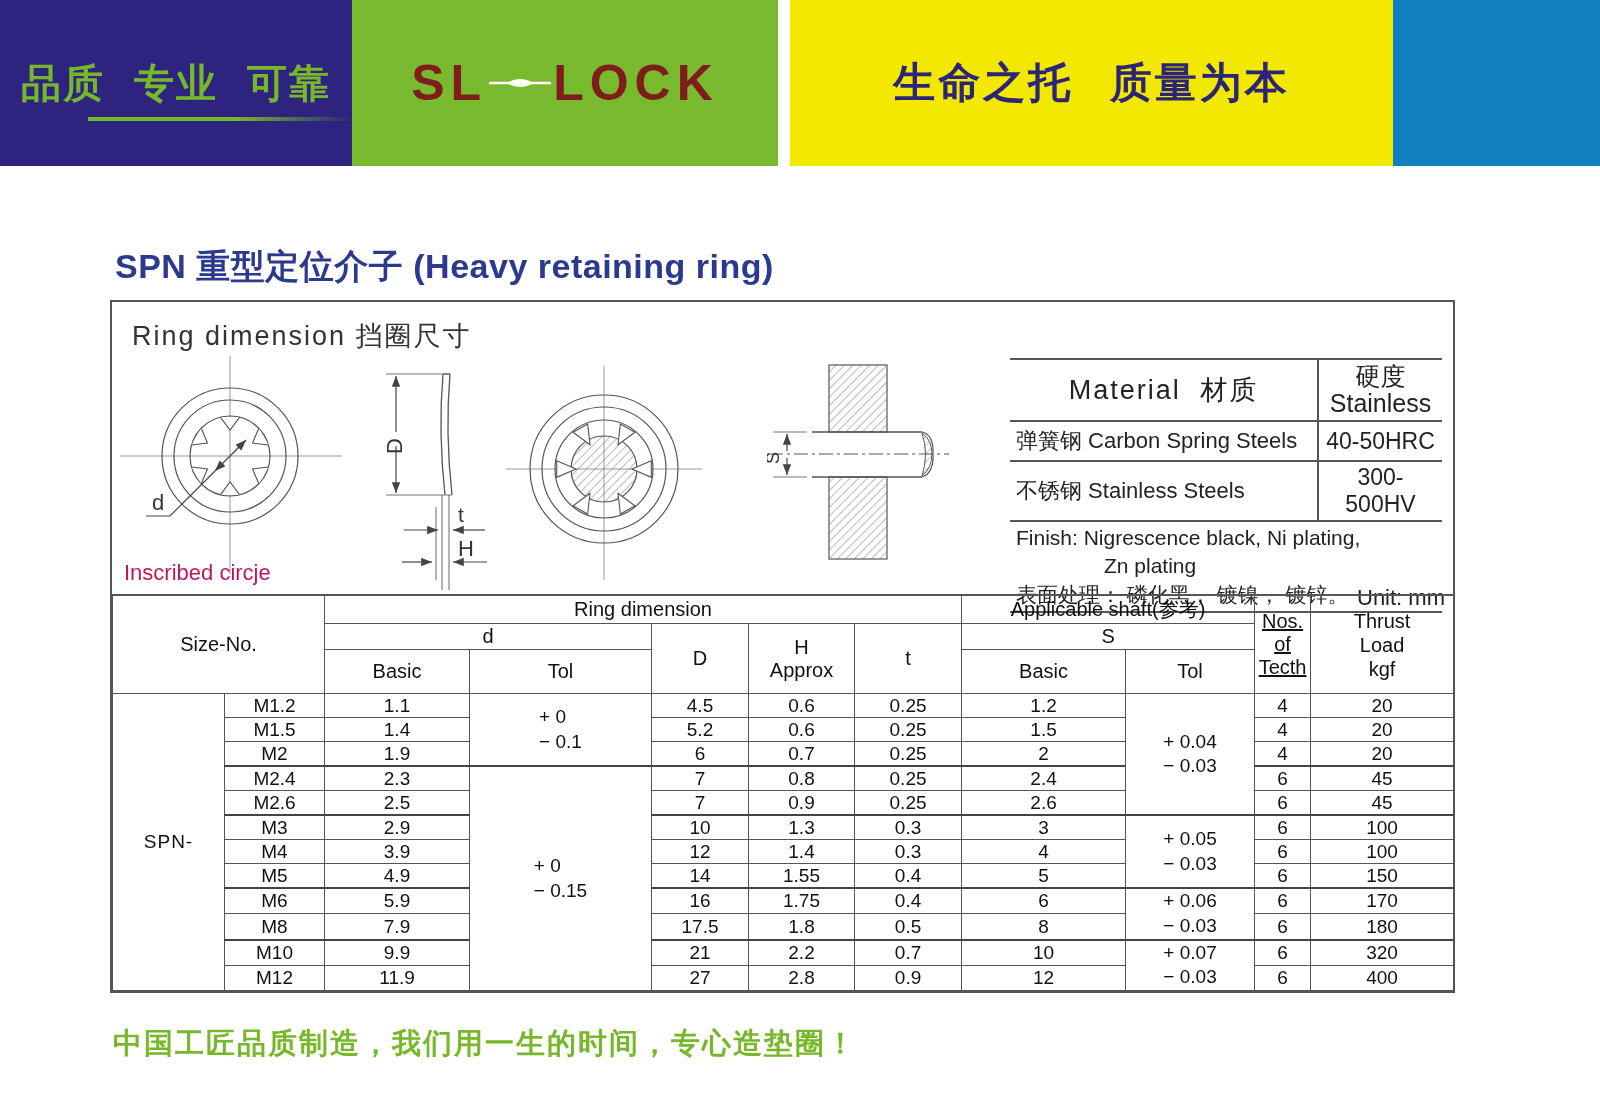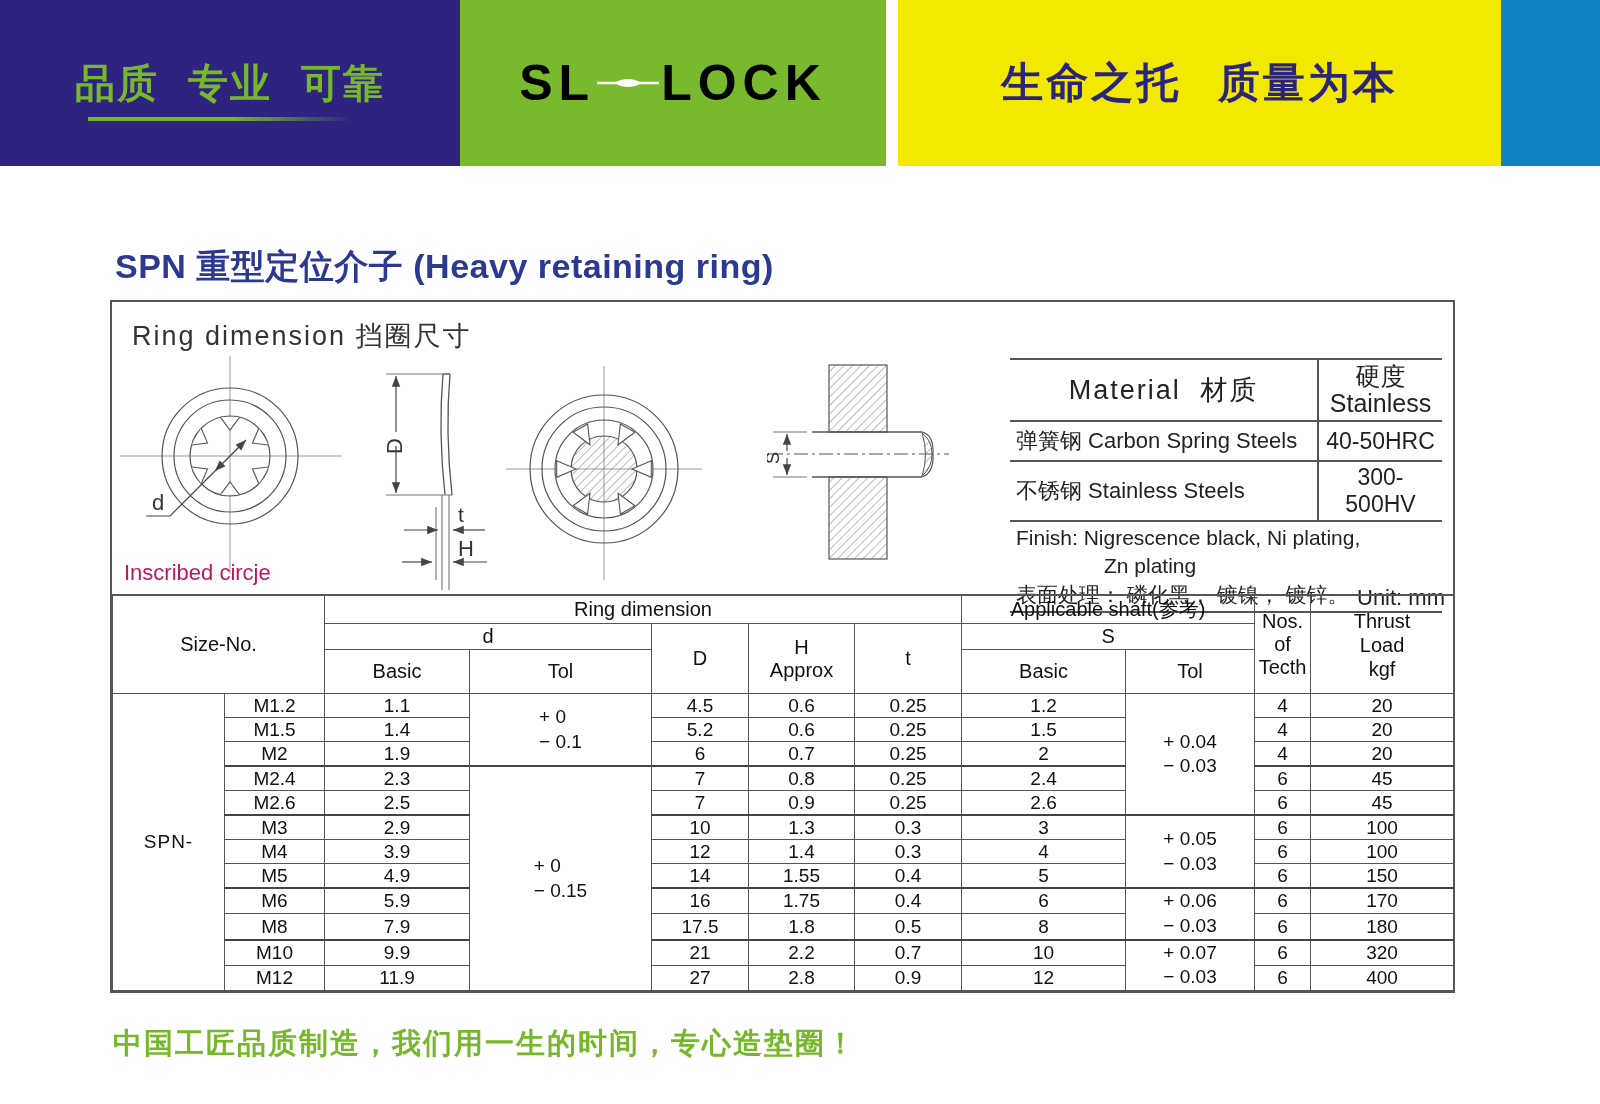--- a/index.html
+++ b/index.html
@@ -2,26 +2,26 @@
 <html><head>
 <meta charset="utf-8">
 <style>
   html,body{margin:0;padding:0;background:#fff;}
   body{width:1600px;height:1104px;position:relative;overflow:hidden;
        font-family:"Liberation Sans",sans-serif;color:#222;}
 
   
   .header{position:absolute;top:0;left:0;width:1600px;height:166px;display:flex;}
   .band{height:100%;display:flex;align-items:center;justify-content:center;}
-  .band-purple{width:460px;background:#2E2480;position:relative;}
+  .band-purple{width:352px;background:#2E2480;position:relative;}
   .slogan-left{color:#76B82A;font-size:40px;font-weight:bold;word-spacing:16px;letter-spacing:2px;}
   .slogan-underline{position:absolute;left:88px;top:117px;width:264px;height:4px;
        background:linear-gradient(to right,#76B82A 55%,rgba(118,184,42,0));}
   .band-green{width:426px;background:#79B92E;}
-  .logo{display:flex;align-items:center;color:#000000;font-size:50px;font-weight:bold;letter-spacing:6px;}
+  .logo{display:flex;align-items:center;color:#7f1d1d;font-size:50px;font-weight:bold;letter-spacing:6px;}
   .band-yellow{width:603px;background:#F2E800;margin-left:12px;}
   .slogan-right{color:#2B2478;font-size:42px;font-weight:bold;word-spacing:22px;letter-spacing:3px;}
   .band-blue{flex:1;background:#1080BF;}
 
   
   .page-title{position:absolute;left:115px;top:244px;font-size:34px;font-weight:bold;
        color:#2B3990;letter-spacing:0.5px;}
 
   
   .panel{position:absolute;left:110px;top:300px;width:1345px;height:693px;
@@ -49,21 +49,21 @@
   .spec-table{position:absolute;left:0;bottom:0;width:1341px;height:381px;
        border-collapse:collapse;table-layout:fixed;}
   .spec-table th,.spec-table td{border:1px solid #555;text-align:center;vertical-align:middle;
        padding:0;font-weight:normal;color:#111;}
   .spec-table thead th{font-size:20px;}
   .spec-table thead tr:first-child th{border-top:2px solid #555;}
   .h1{height:26px;} .h2{height:26px;} .h3{height:44px;}
   .spec-table tbody td{height:23px;font-size:19px;}
   .spec-table tbody tr.sep td{border-top:2px solid #444;}
   .prefix{font-size:24px;letter-spacing:1px;}
-  .nos-head{font-size:15px;line-height:1.15;}
+  .nos-head{font-size:15px;line-height:1.15;text-decoration:underline;}
   .thrust-head{font-size:19px;line-height:1.2;margin-left:41px;}
   .tol-block{display:inline-block;text-align:left;font-size:19px;line-height:1.3;}
 
   
   .footer-slogan{position:absolute;left:105px;top:1024px;font-size:29px;font-weight:bold;
        color:#76B82A;letter-spacing:2px;margin-left:8px;}
 
   svg text{font-family:"Liberation Sans",sans-serif;}
 </style>
 </head>

